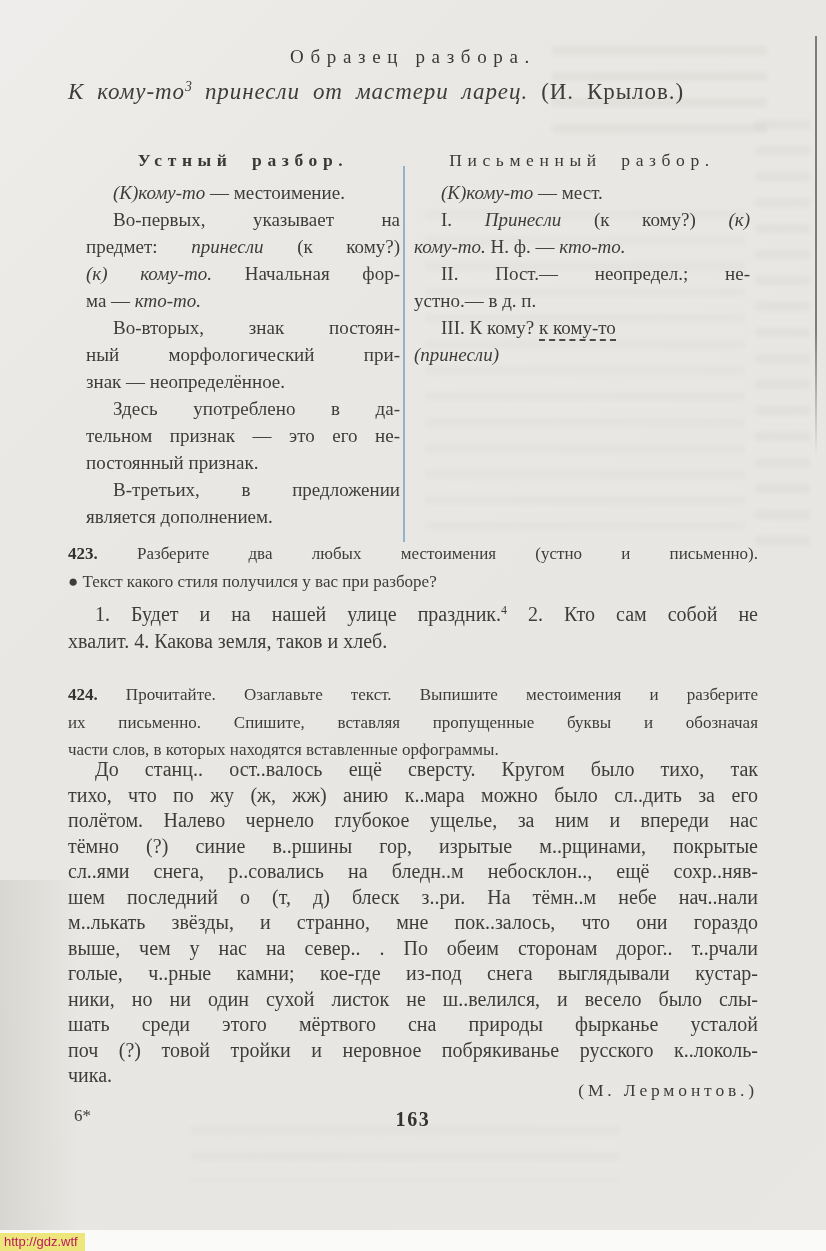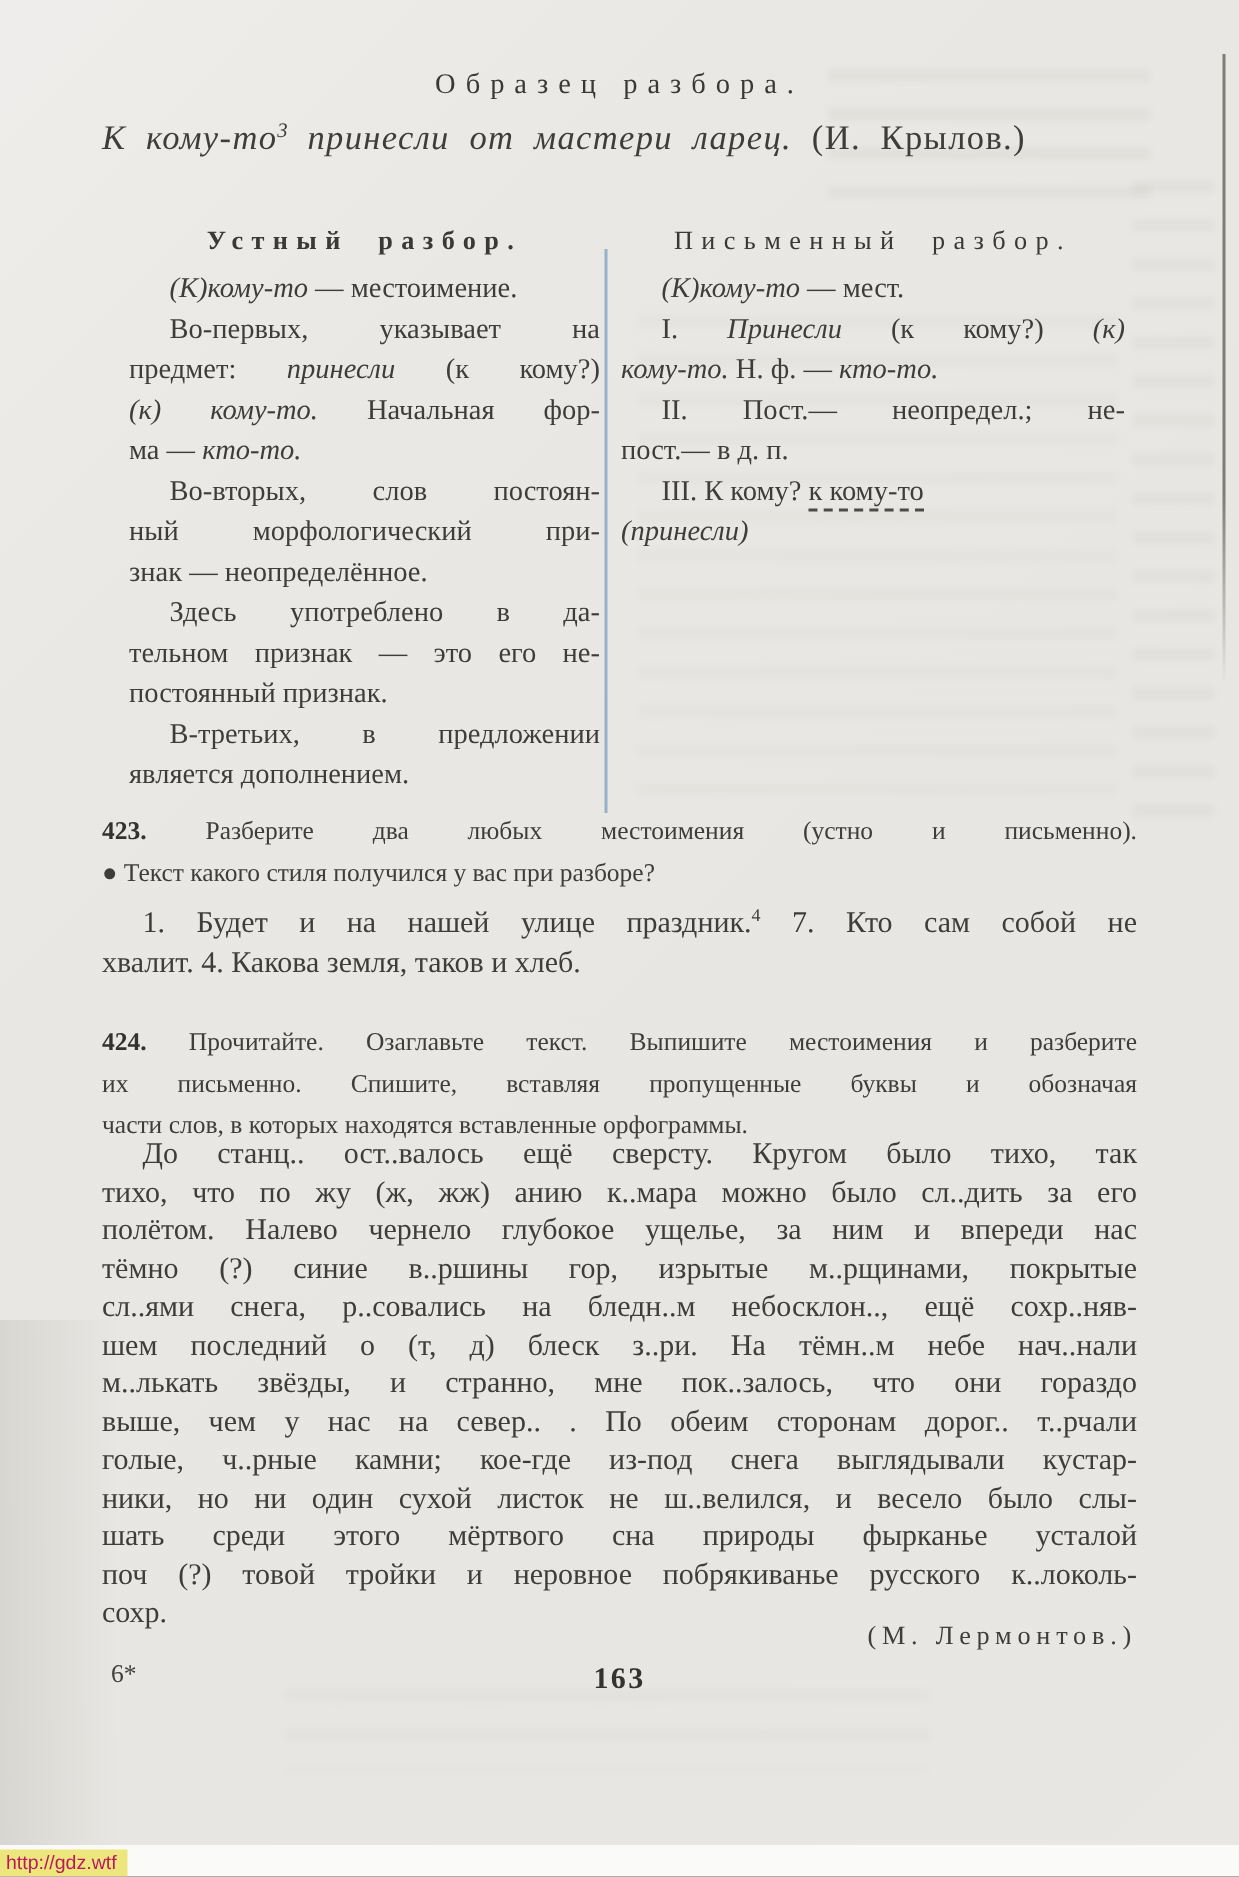--- a/index.html
+++ b/index.html
@@ -78,45 +78,45 @@
   <div class="col-head left">Устный разбор.</div>
   <div class="col-head right">Письменный разбор.</div>
   <div class="divider"></div>
 
   <div class="col left">
       <div class="line ind"><span class="i">(К)кому-то</span><span class=""> — местоимение.</span></div>
       <div class="line just ind"><span class="">Во-первых, указывает на</span></div>
       <div class="line just"><span class="">предмет: </span><span class="i">принесли</span><span class=""> (к кому?)</span></div>
       <div class="line just"><span class="i">(к) кому-то.</span><span class=""> Начальная фор-</span></div>
       <div class="line"><span class="">ма — </span><span class="i">кто-то.</span></div>
-      <div class="line just ind"><span class="">Во-вторых, слов постоян-</span></div>
+      <div class="line just ind"><span class="">Во-вторых, знак постоян-</span></div>
       <div class="line just"><span class="">ный морфологический при-</span></div>
       <div class="line"><span class="">знак — неопределённое.</span></div>
       <div class="line just ind"><span class="">Здесь употреблено в да-</span></div>
       <div class="line just"><span class="">тельном признак — это его не-</span></div>
       <div class="line"><span class="">постоянный признак.</span></div>
       <div class="line just ind"><span class="">В-третьих, в предложении</span></div>
       <div class="line"><span class="">является дополнением.</span></div>
     </div>
   <div class="col right">
       <div class="line ind"><span class="i">(К)кому-то</span><span class=""> — мест.</span></div>
       <div class="line just ind"><span class="">I. </span><span class="i">Принесли</span><span class=""> (к кому?) </span><span class="i">(к)</span></div>
       <div class="line"><span class="i">кому-то.</span><span class=""> Н. ф. — </span><span class="i">кто-то.</span></div>
       <div class="line just ind"><span class="">II. Пост.— неопредел.; не-</span></div>
-      <div class="line"><span class="">пост.— в д. п.</span></div>
+      <div class="line"><span class="">устно.— в д. п.</span></div>
       <div class="line ind"><span class="">III. К кому? </span><span class="u">к кому-то</span></div>
       <div class="line"><span class="i">(принесли)</span></div>
     </div>
 
   <div class="ex-head e423">
       <div class="line just"><span class="b">423.</span><span class=""> Разберите два любых местоимения (устно и письменно).</span></div>
       <div class="line"><span class="">●  Текст какого стиля получился у вас при разборе?</span></div>
     </div>
   <div class="sents">
-      <div class="line just ind"><span class="">1. Будет и на нашей улице праздник.</span><span class="sup">4</span><span class=""> 7. Кто сам собой не</span></div>
+      <div class="line just ind"><span class="">1. Будет и на нашей улице праздник.</span><span class="sup">4</span><span class=""> 2. Кто сам собой не</span></div>
       <div class="line"><span class="">хвалит. 4. Какова земля, таков и хлеб.</span></div>
     </div>
 
   <div class="ex-head e424">
       <div class="line just"><span class="b">424.</span><span class=""> Прочитайте. Озаглавьте текст. Выпишите местоимения и разберите</span></div>
       <div class="line just"><span class="">их письменно. Спишите, вставляя пропущенные буквы и обозначая</span></div>
       <div class="line"><span class="">части слов, в которых находятся вставленные орфограммы.</span></div>
     </div>
   <div class="passage">
       <div class="line just ind"><span class="">До станц.. ост..валось ещё сверсту. Кругом было тихо, так</span></div>
@@ -124,20 +124,20 @@
       <div class="line just"><span class="">полётом. Налево чернело глубокое ущелье, за ним и впереди нас</span></div>
       <div class="line just"><span class="">тёмно (?) синие в..ршины гор, изрытые м..рщинами, покрытые</span></div>
       <div class="line just"><span class="">сл..ями снега, р..совались на бледн..м небосклон.., ещё сохр..няв-</span></div>
       <div class="line just"><span class="">шем последний о (т, д) блеск з..ри. На тёмн..м небе нач..нали</span></div>
       <div class="line just"><span class="">м..лькать звёзды, и странно, мне пок..залось, что они гораздо</span></div>
       <div class="line just"><span class="">выше, чем у нас на север.. . По обеим сторонам дорог.. т..рчали</span></div>
       <div class="line just"><span class="">голые, ч..рные камни; кое-где из-под снега выглядывали кустар-</span></div>
       <div class="line just"><span class="">ники, но ни один сухой листок не ш..велился, и весело было слы-</span></div>
       <div class="line just"><span class="">шать среди этого мёртвого сна природы фырканье усталой</span></div>
       <div class="line just"><span class="">поч (?) товой тройки и неровное побрякиванье русского к..локоль-</span></div>
-      <div class="line"><span class="">сохр.</span></div>
+      <div class="line"><span class="">чика.</span></div>
     </div>
   <div class="attribution">(М. Лермонтов.)</div>
 
   <div class="footer-sig">6*</div>
   <div class="page-num">163</div>
   <div class="watermark">http://gdz.wtf</div>
 </div>
 
 </body></html>

